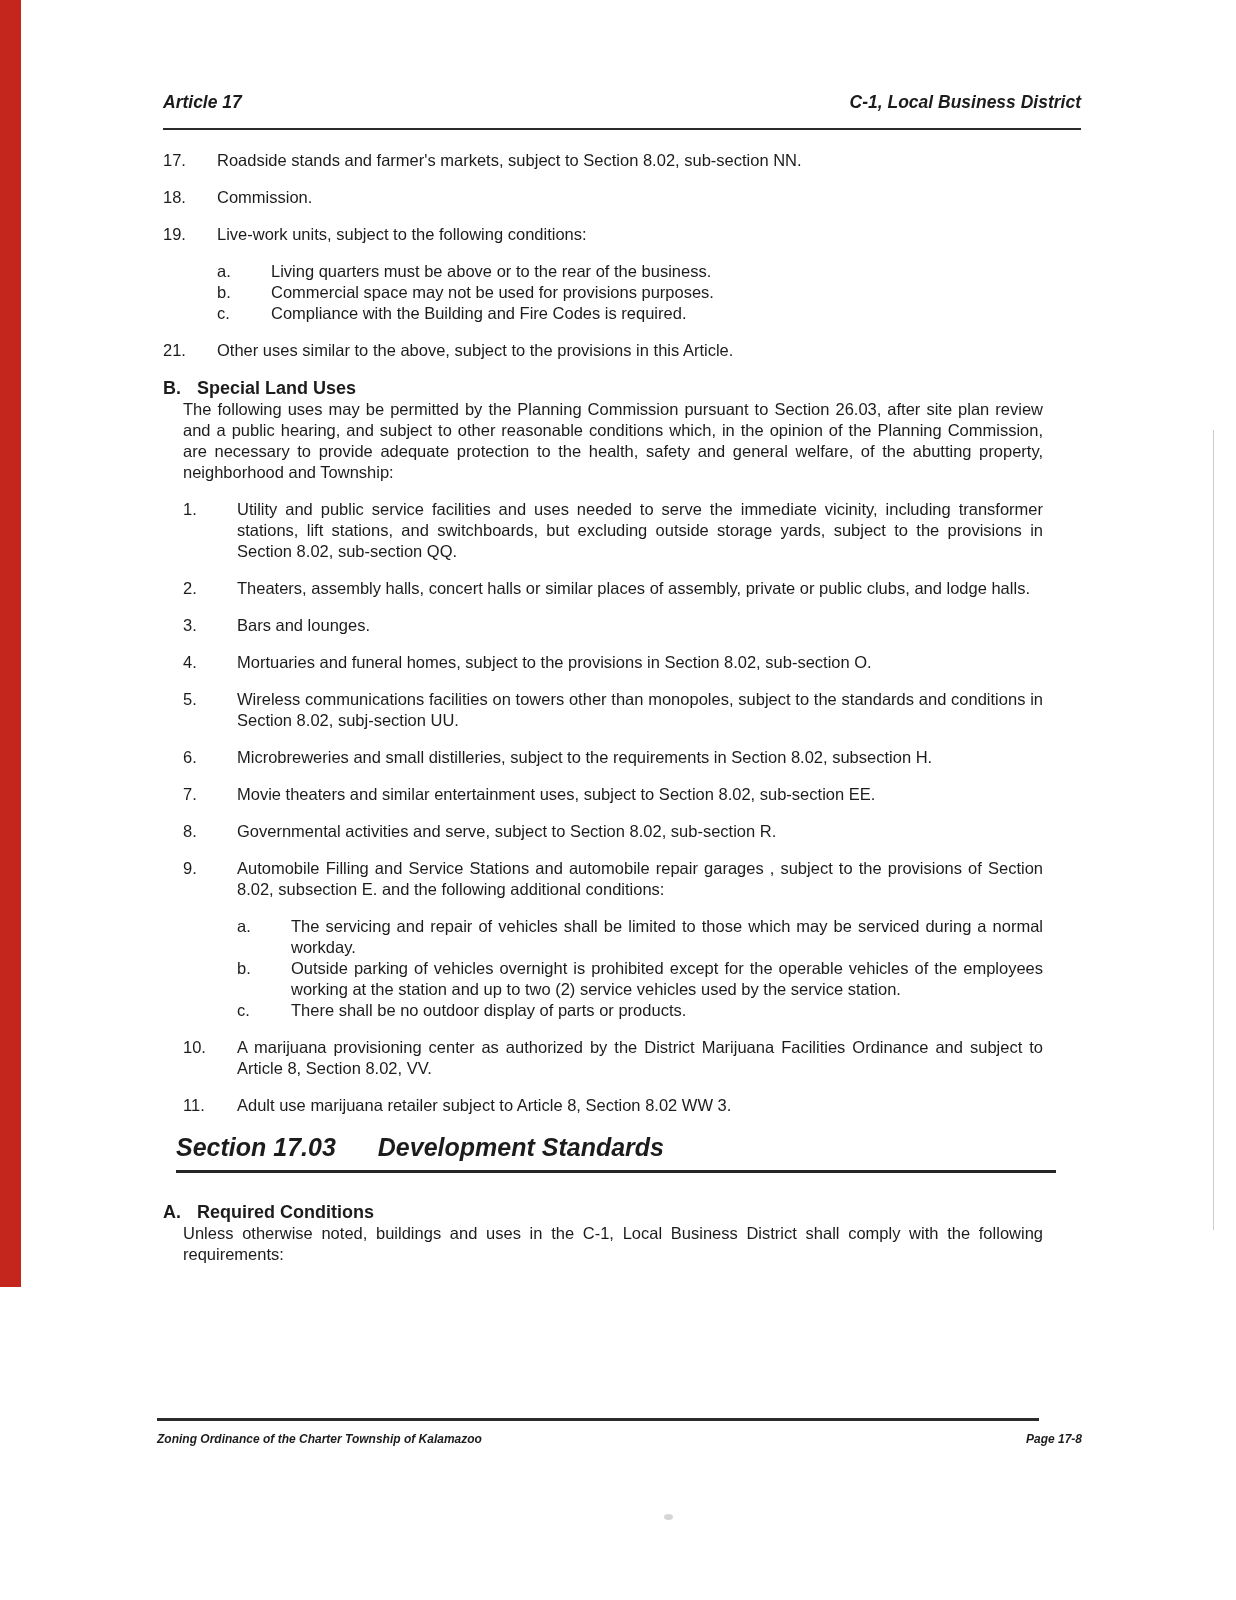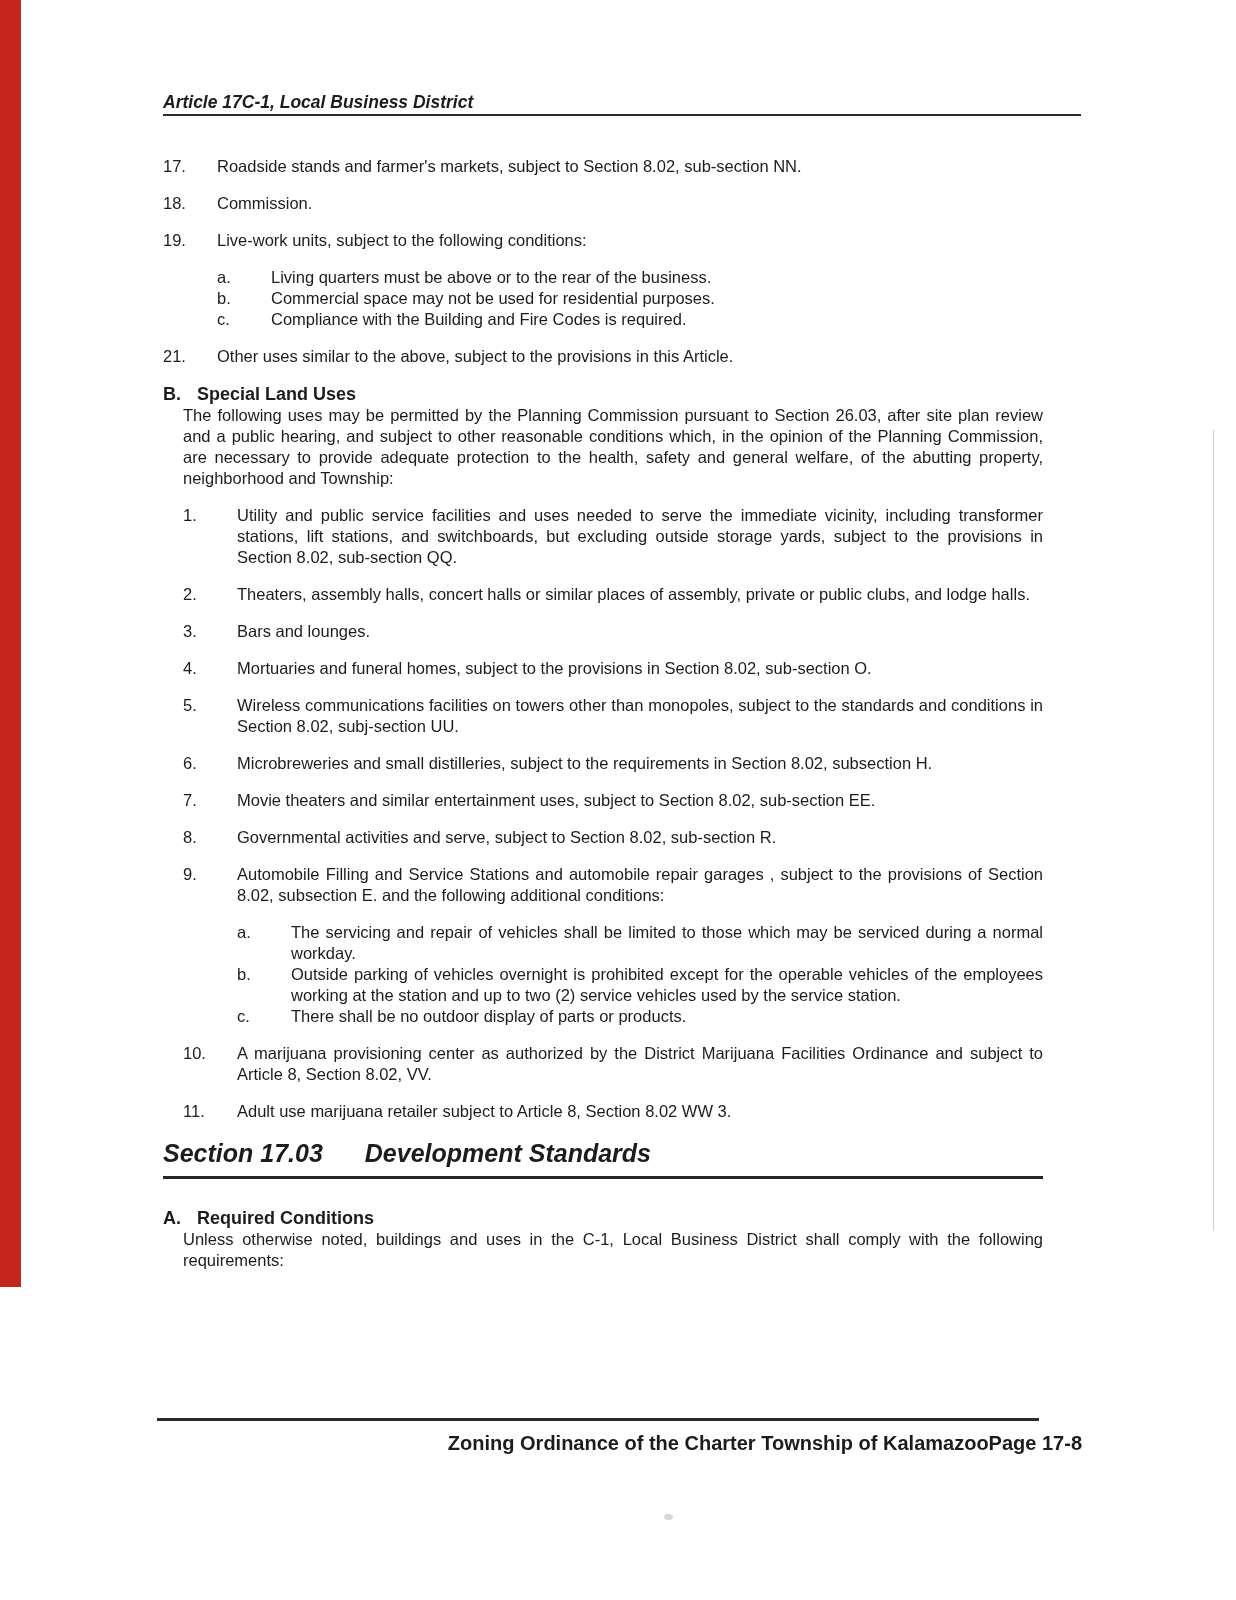--- a/index.html
+++ b/index.html
@@ -6,44 +6,44 @@
   html,body { background:#ffffff; }
   body { font-family:"Liberation Sans", sans-serif; color:#1c1c1c; }
   .page { position:relative; width:1236px; height:1600px; background:#fff; overflow:hidden; }
 
   .red-stripe { position:absolute; left:0; top:0; width:21px; height:1287px; background:#c4261d; }
   .edge-line { position:absolute; right:22px; top:430px; height:800px; width:1px; background:#cfcfcf; }
   .artifact { position:absolute; left:664px; top:1514px; width:9px; height:6px; background:#b5b5b5; border-radius:50%; opacity:.55; }
 
   .content { position:absolute; left:163px; top:92px; width:880px; font-size:16.5px; line-height:21px; }
 
-  .header-row { display:flex; justify-content:flex-start; width:918px;
+  .header-row { display:flex; justify-content:space-between; width:918px;
                 font-weight:bold; font-style:italic; font-size:17.5px;
-                padding-bottom:1px; border-bottom:2.5px solid #2b2b2b; margin-bottom:40px; }
+                padding-bottom:15px; border-bottom:2.5px solid #2b2b2b; margin-bottom:20px; }
 
   .item { display:flex; margin-bottom:16px;gap:20px; }
   .item .num { flex:0 0 34px; }
   .item .body { flex:1; text-align:justify; }
   .sublist { margin-top:16px; }
   .sublist .item { margin-bottom:0; }
 
   .sec-head { display:flex; font-weight:bold; font-size:18px; line-height:22px; margin-top:4px; }
   .sec-head .sec-label { flex:0 0 34px; }
   .sec-body { margin-left:20px; }
   .intro, .para { text-align:justify; margin-bottom:16px; }
 
   .main-heading { margin-top:16px; width:880px; font-weight:bold; font-style:italic;
                   font-size:25px; line-height:30px; padding-bottom:8px;
-                  border-bottom:3px solid #262626; margin-bottom:28px; }
+                  border-bottom:3px solid #262626; margin-bottom:28px;margin-left:13px; }
   .main-heading .gap { display:inline-block; width:42px; }
 
   .footer { position:absolute; left:157px; top:1418px; width:882px;
             border-top:3px solid #2b2b2b; padding-top:11px; }
-  .footer-row { display:flex; justify-content:flex-end; width:925px;
-                font-weight:bold; font-size:20px; }
+  .footer-row { display:flex; justify-content:space-between; width:925px;
+                font-weight:bold; font-style:italic; font-size:12px; }
 </style>
 </head>
 <body>
 
 <div class="page">
   <div class="red-stripe"></div>
   <div class="edge-line"></div>
   <div class="artifact"></div>
 
   <div class="content">
@@ -67,21 +67,21 @@
       <span class="num">19.</span>
       <div class="body">
         <div>Live-work units, subject to the following conditions:</div>
         <div class="sublist">
           <div class="item">
             <span class="num">a.</span>
             <div class="body">Living quarters must be above or to the rear of the business.</div>
           </div>
           <div class="item">
             <span class="num">b.</span>
-            <div class="body">Commercial space may not be used for residential purposes.</div>
+            <div class="body">Commercial space may not be used for provisions purposes.</div>
           </div>
           <div class="item">
             <span class="num">c.</span>
             <div class="body">Compliance with the Building and Fire Codes is required.</div>
           </div>
         </div>
       </div>
     </div>
 
 

